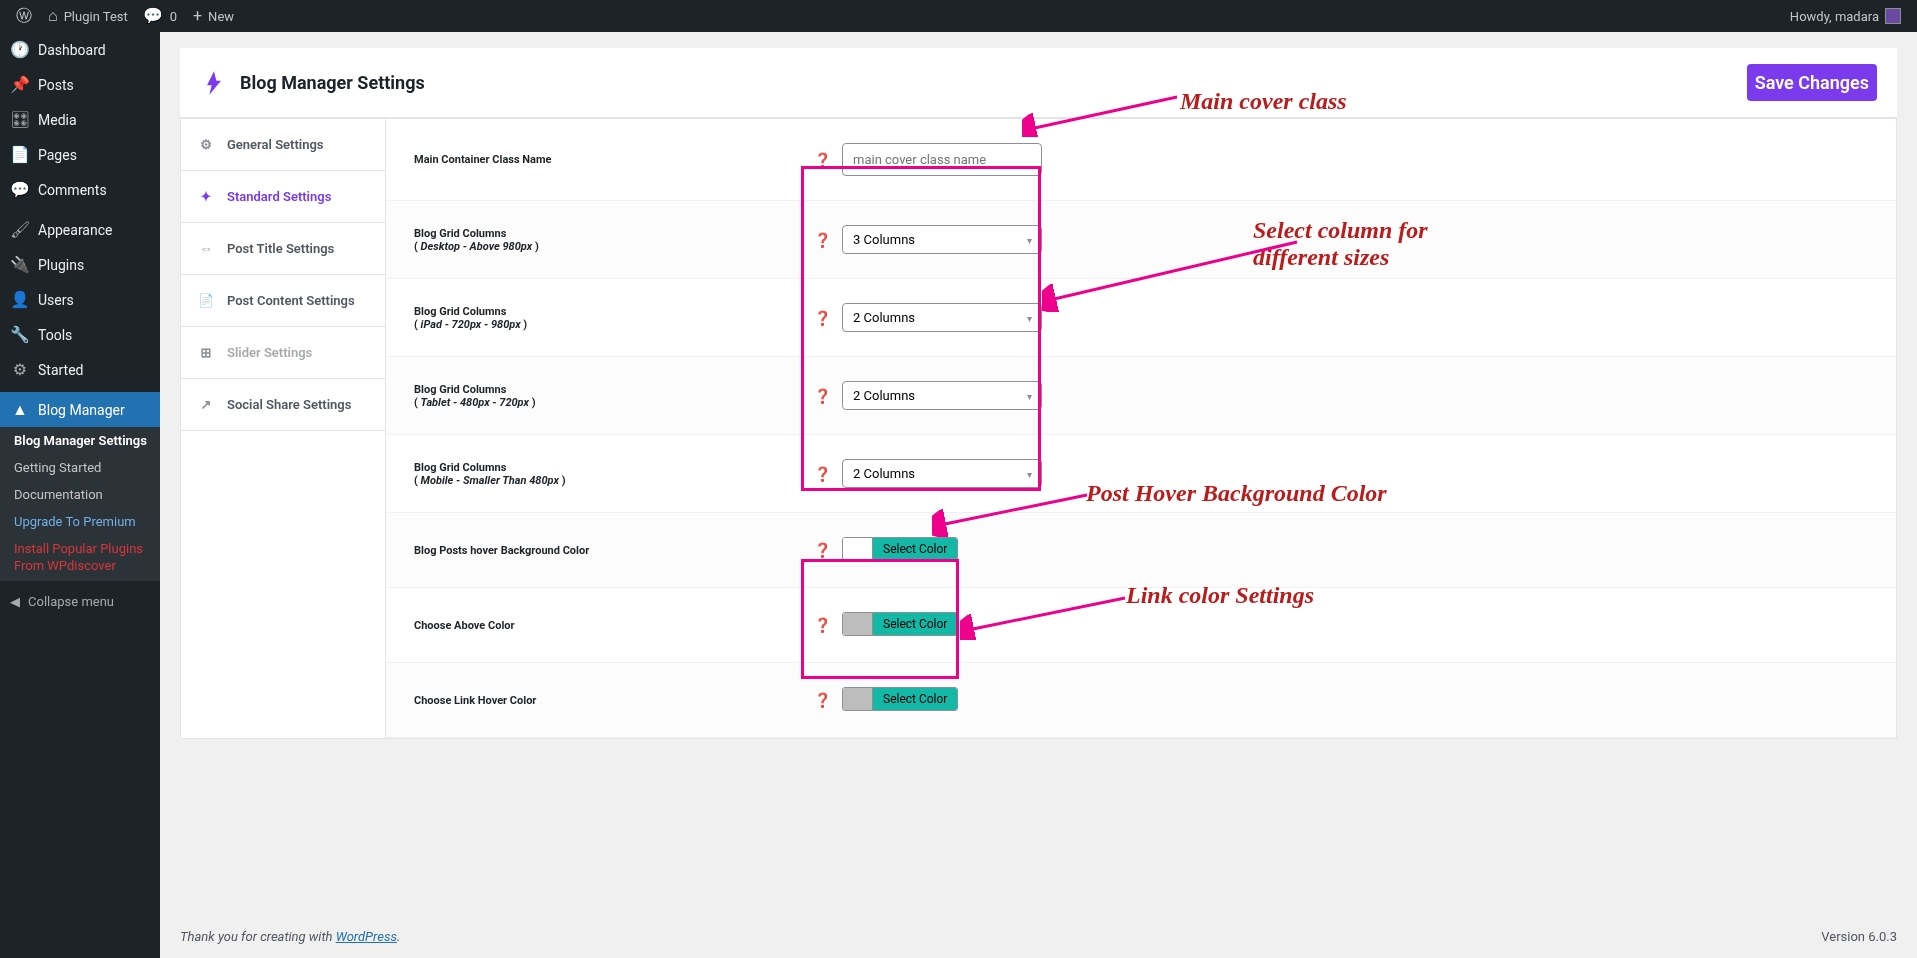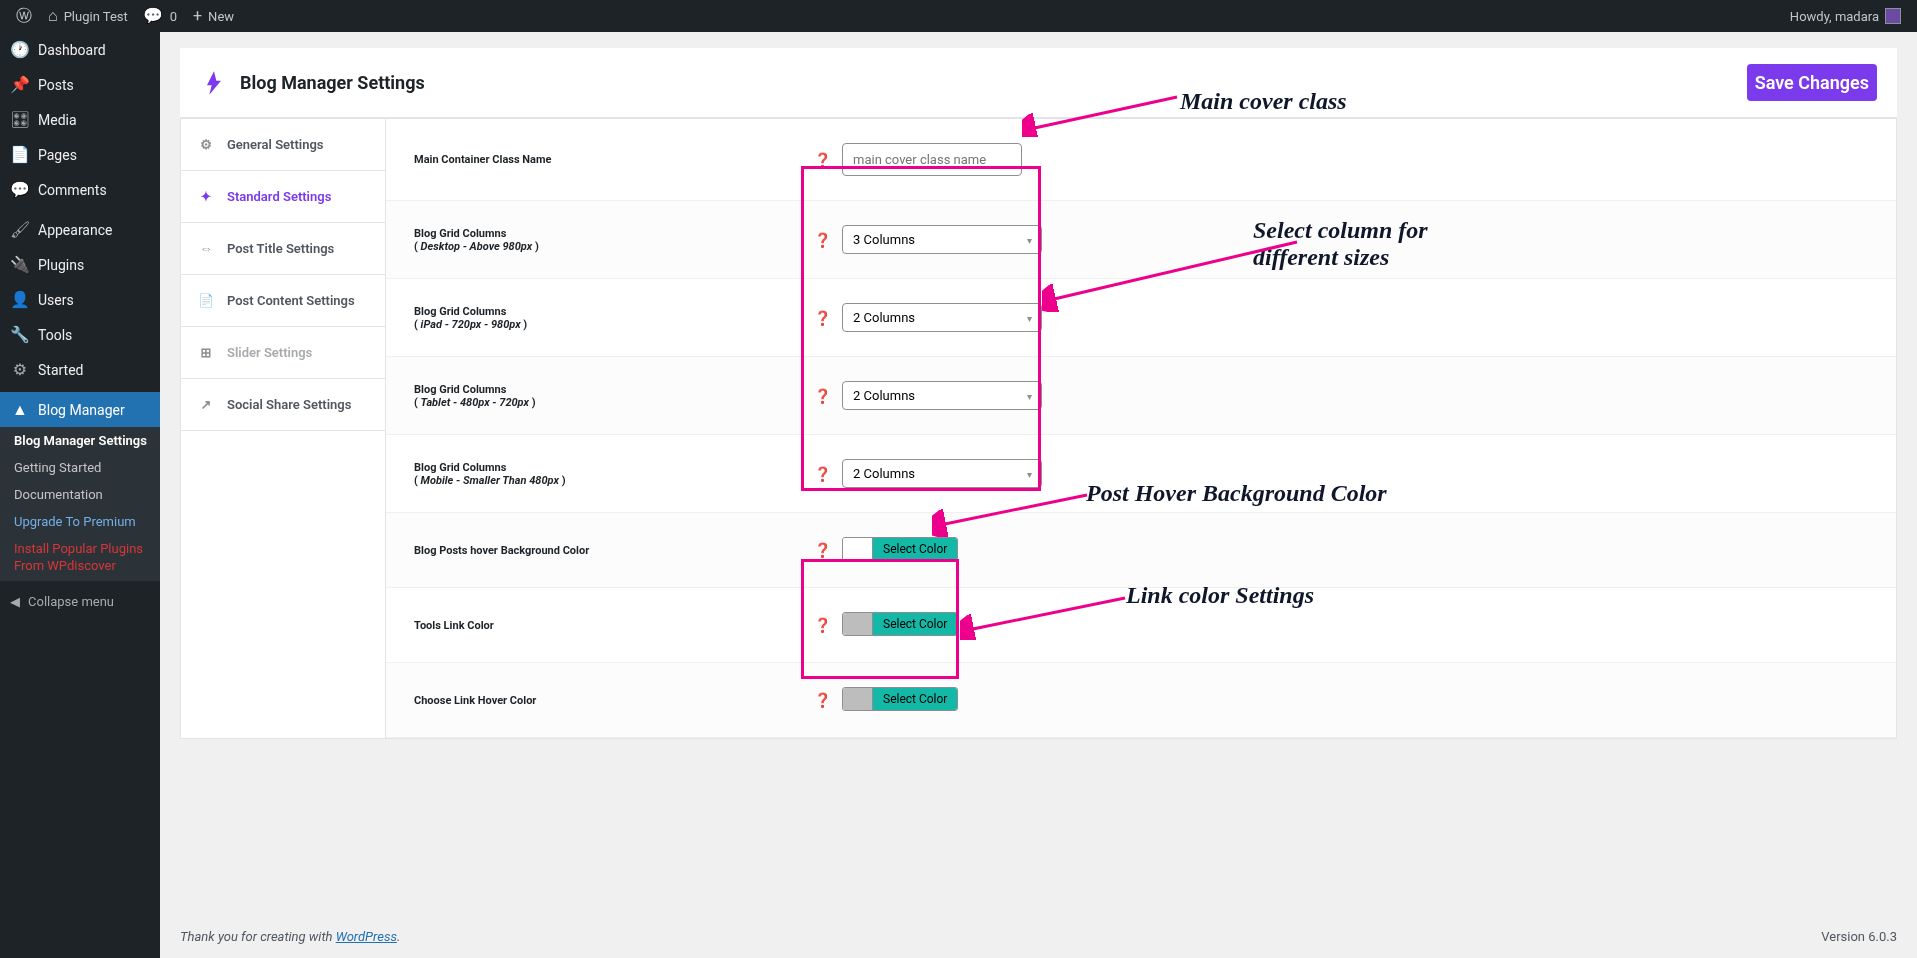--- a/index.html
+++ b/index.html
@@ -53,38 +53,38 @@
 
 
 .settings { flex: 1; }
 .srow { display: flex; align-items: center; padding: 24px 28px; border-bottom: 1px solid #f0f0f1; }
 .srow:nth-child(even) { background: #fcfcfc; }
 .srow-label { width: 400px; font-weight: 700; font-size: 11px; color: #1d2327; }
 .srow-label em { font-style: italic; }
 .srow-help { width: 28px; color: #3c434a; font-size: 14px; cursor: help; }
 .srow-field { flex: 0 0 220px; }
 
-.text-input { width: 180px; padding: 8px 10px; border: 1px solid #8c8f94; border-radius: 4px; background: #fff; font-size: 13px; }
+.text-input { width: 200px; padding: 8px 10px; border: 1px solid #8c8f94; border-radius: 4px; background: #fff; font-size: 13px; }
 .select { width: 200px; padding: 6px 28px 6px 10px; border: 1px solid #8c8f94; border-radius: 4px; background: #fff; font-size: 13px; appearance: none; position: relative; }
 .select-wrap { position: relative; width: 200px; }
 .select-wrap::after { content: "▾"; position: absolute; right: 10px; top: 50%; transform: translateY(-50%); color: #8c8f94; font-size: 10px; pointer-events: none; }
 
 .color-picker { display: inline-flex; border: 1px solid #8c8f94; border-radius: 3px; overflow: hidden; }
 .color-swatch { width: 30px; background: #fff; border-right: 1px solid #8c8f94; }
 .color-swatch.grey { background: #bdbdbd; }
 .color-btn { padding: 4px 10px; background: #14b8a6; border: none; font-size: 12px; cursor: pointer; }
 
 
 .wp-footer { margin-top: auto; padding: 14px 20px; display: flex; justify-content: space-between; font-size: 13px; color: #50575e; font-style: italic; }
 .wp-footer a { color: #2271b1; text-decoration: underline; }
 .wp-footer .ver { font-style: normal; }
 
 
 .annot-layer { position: absolute; inset: 0; pointer-events: none; }
-.annot-text { position: absolute; font-family: "Comic Sans MS", "Segoe Script", cursive; font-weight: 700; font-size: 24px; color: #0f172a; font-style: italic; }
+.annot-text { position: absolute; font-family: "Comic Sans MS", "Segoe Script", cursive; font-weight: 700; font-size: 24px; color: #b91c1c; font-style: italic; }
 .annot-box { position: absolute; border: 3px solid #ec008c; }
 .annot-arrow { position: absolute; stroke: #ec008c; fill: #ec008c; }
 
 svg.logo path { fill: #7c3aed; }
 </style>
 </head>
 <body>
 
 <div class="shell">
 
@@ -260,21 +260,21 @@
           <div class="srow">
             <div class="srow-label">Blog Posts hover Background Color</div>
             <div class="srow-help">❓</div>
             <div class="srow-field"><div class="color-picker">
                   <span class="color-swatch"></span>
                   <button class="color-btn">Select Color</button>
                 </div></div>
           </div>
 
           <div class="srow">
-            <div class="srow-label">Tools Link Color</div>
+            <div class="srow-label">Choose Above Color</div>
             <div class="srow-help">❓</div>
             <div class="srow-field"><div class="color-picker">
                   <span class="color-swatch grey"></span>
                   <button class="color-btn">Select Color</button>
                 </div></div>
           </div>
 
           <div class="srow">
             <div class="srow-label">Choose Link Hover Color</div>
             <div class="srow-help">❓</div>

